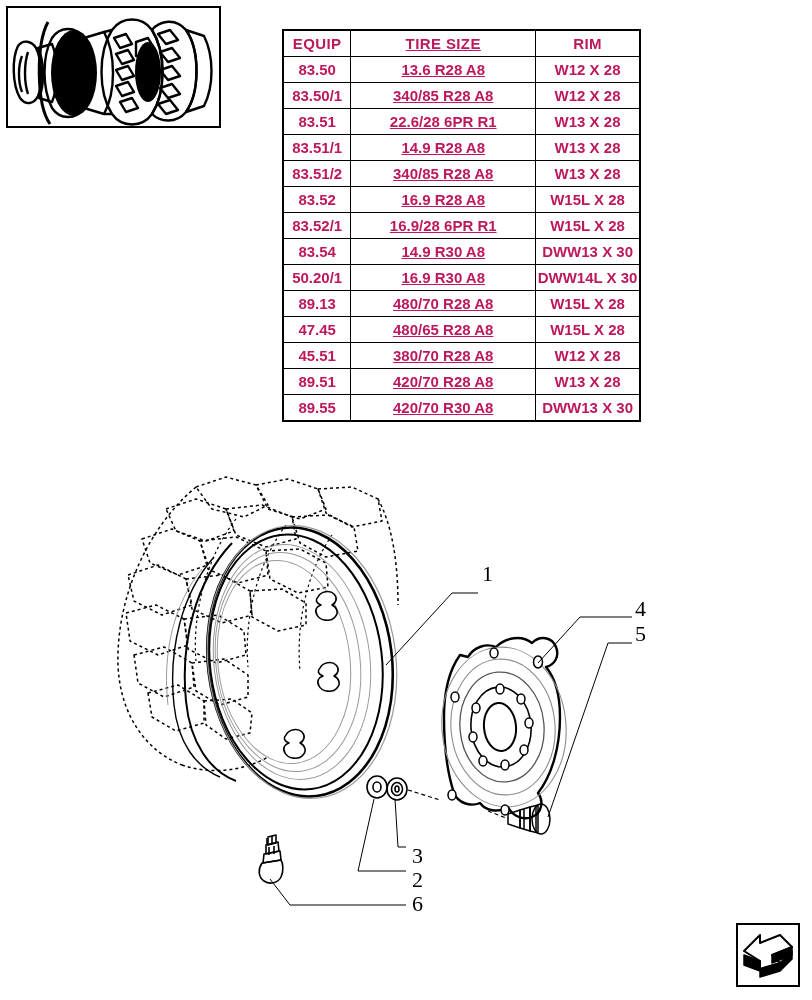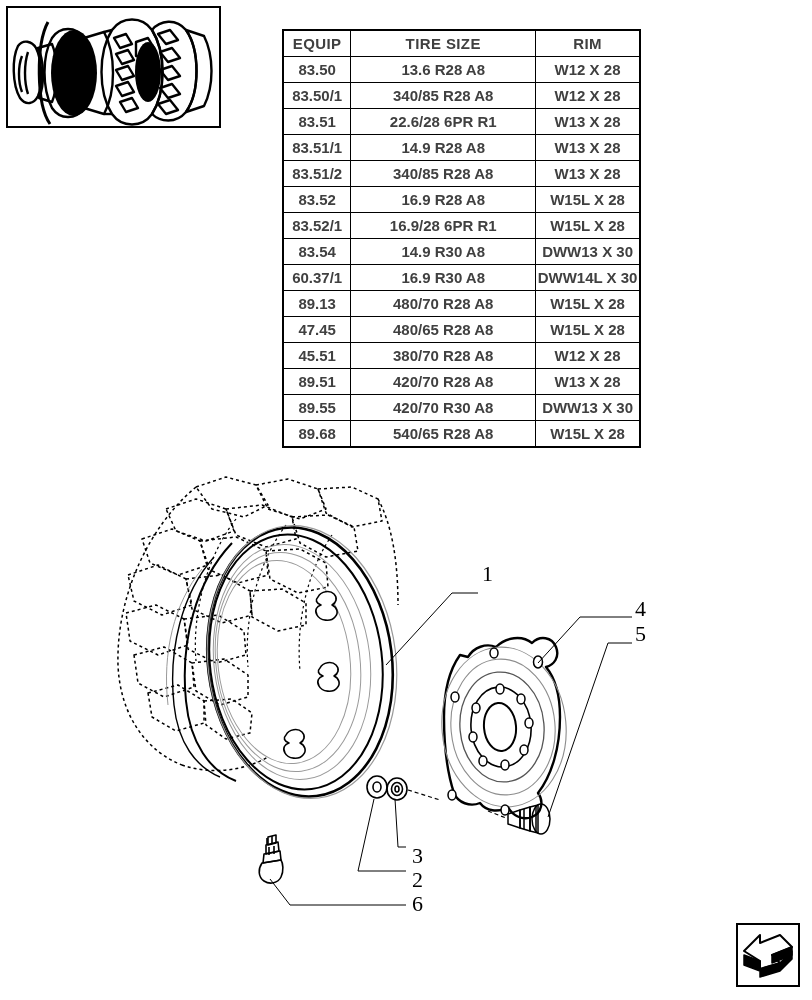--- a/index.html
+++ b/index.html
@@ -41,29 +41,29 @@
   }
   #spec-table td, #spec-table th {
     border: 1px solid #000;
     height: 25px;
     line-height: 25px;
     padding: 0;
     text-align: center;
     font-size: 15px;
     font-weight: bold;
     font-family: "Liberation Sans", sans-serif;
-    color: #404040;
+    color: #be185d;
     white-space: nowrap;
   }
   #spec-table thead th {
     font-size: 15px;
     letter-spacing: 0.4px;
   }
   .col-equip { width: 67px; }
-  .col-size  { width: 187px; }
+  .col-size  { width: 187px; text-decoration: underline; }
   .col-rim   { width: 103px; }
   #spec-table tbody td:first-child { letter-spacing: 0px; }
 
   
   #spec-table {
     outline: 2px solid #000;
     outline-offset: -1px;
   }
 
   
@@ -191,21 +191,21 @@
         <td class="col-equip">83.52/1</td>
         <td class="col-size">16.9/28 6PR R1</td>
         <td class="col-rim">W15L X 28</td>
       </tr>
       <tr>
         <td class="col-equip">83.54</td>
         <td class="col-size">14.9 R30 A8</td>
         <td class="col-rim">DWW13 X 30</td>
       </tr>
       <tr>
-        <td class="col-equip">60.37/1</td>
+        <td class="col-equip">50.20/1</td>
         <td class="col-size">16.9 R30 A8</td>
         <td class="col-rim">DWW14L X 30</td>
       </tr>
       <tr>
         <td class="col-equip">89.13</td>
         <td class="col-size">480/70 R28 A8</td>
         <td class="col-rim">W15L X 28</td>
       </tr>
       <tr>
         <td class="col-equip">47.45</td>
@@ -219,25 +219,20 @@
       </tr>
       <tr>
         <td class="col-equip">89.51</td>
         <td class="col-size">420/70 R28 A8</td>
         <td class="col-rim">W13 X 28</td>
       </tr>
       <tr>
         <td class="col-equip">89.55</td>
         <td class="col-size">420/70 R30 A8</td>
         <td class="col-rim">DWW13 X 30</td>
-      </tr>
-      <tr>
-        <td class="col-equip">89.68</td>
-        <td class="col-size">540/65 R28 A8</td>
-        <td class="col-rim">W15L X 28</td>
       </tr>
     </tbody>
 </table>
 
 <div id="main-drawing">
   <svg width="812" height="470" viewBox="0 0 812 470" xmlns="http://www.w3.org/2000/svg">
 
     <g fill="none" stroke="#000" stroke-width="1.5" stroke-dasharray="3,3" stroke-linejoin="round">
 
       <path d="M196 22 L226 12 L256 20 L268 40 L244 52 L212 44 Z"></path>

